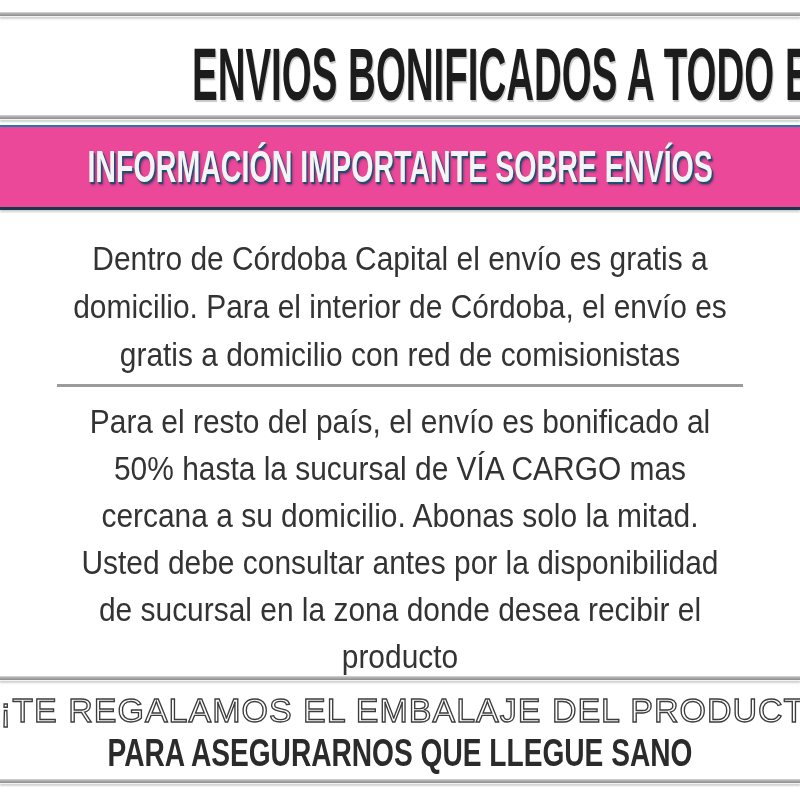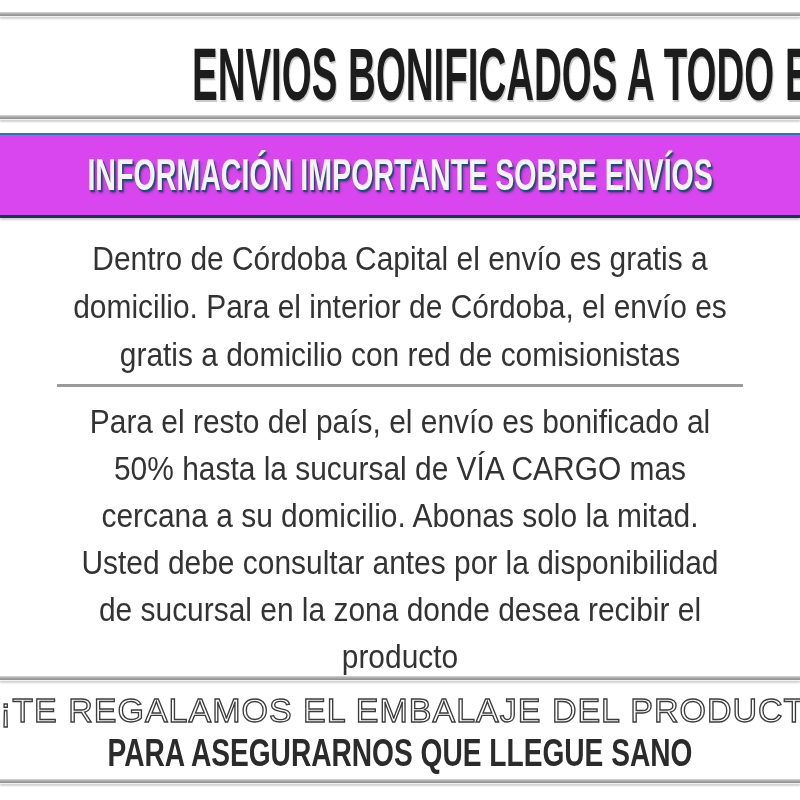--- a/index.html
+++ b/index.html
@@ -39,25 +39,25 @@
     line-height: 74px;
     color: #1c1c1c;
     letter-spacing: 0px;
     transform: scaleX(0.52);
     text-shadow: 2px 2px 1px #c9c9c9;
   }
 
   
   .banner {
     position: absolute;
-    top: 133px;
+    top: 125px;
     left: 0; right: 0;
     height: 85px;
     box-sizing: border-box;
-    background: #d946ef;
+    background: #ec4899;
     border-top: 2px solid #2578AD;
     border-bottom: 3px solid #16384F;
     box-shadow: 0 2px 2px rgba(0,0,0,0.2);
     display: flex;
     align-items: center;
     justify-content: center;
   }
   .banner-text {
     white-space: nowrap;
     font-weight: bold;

